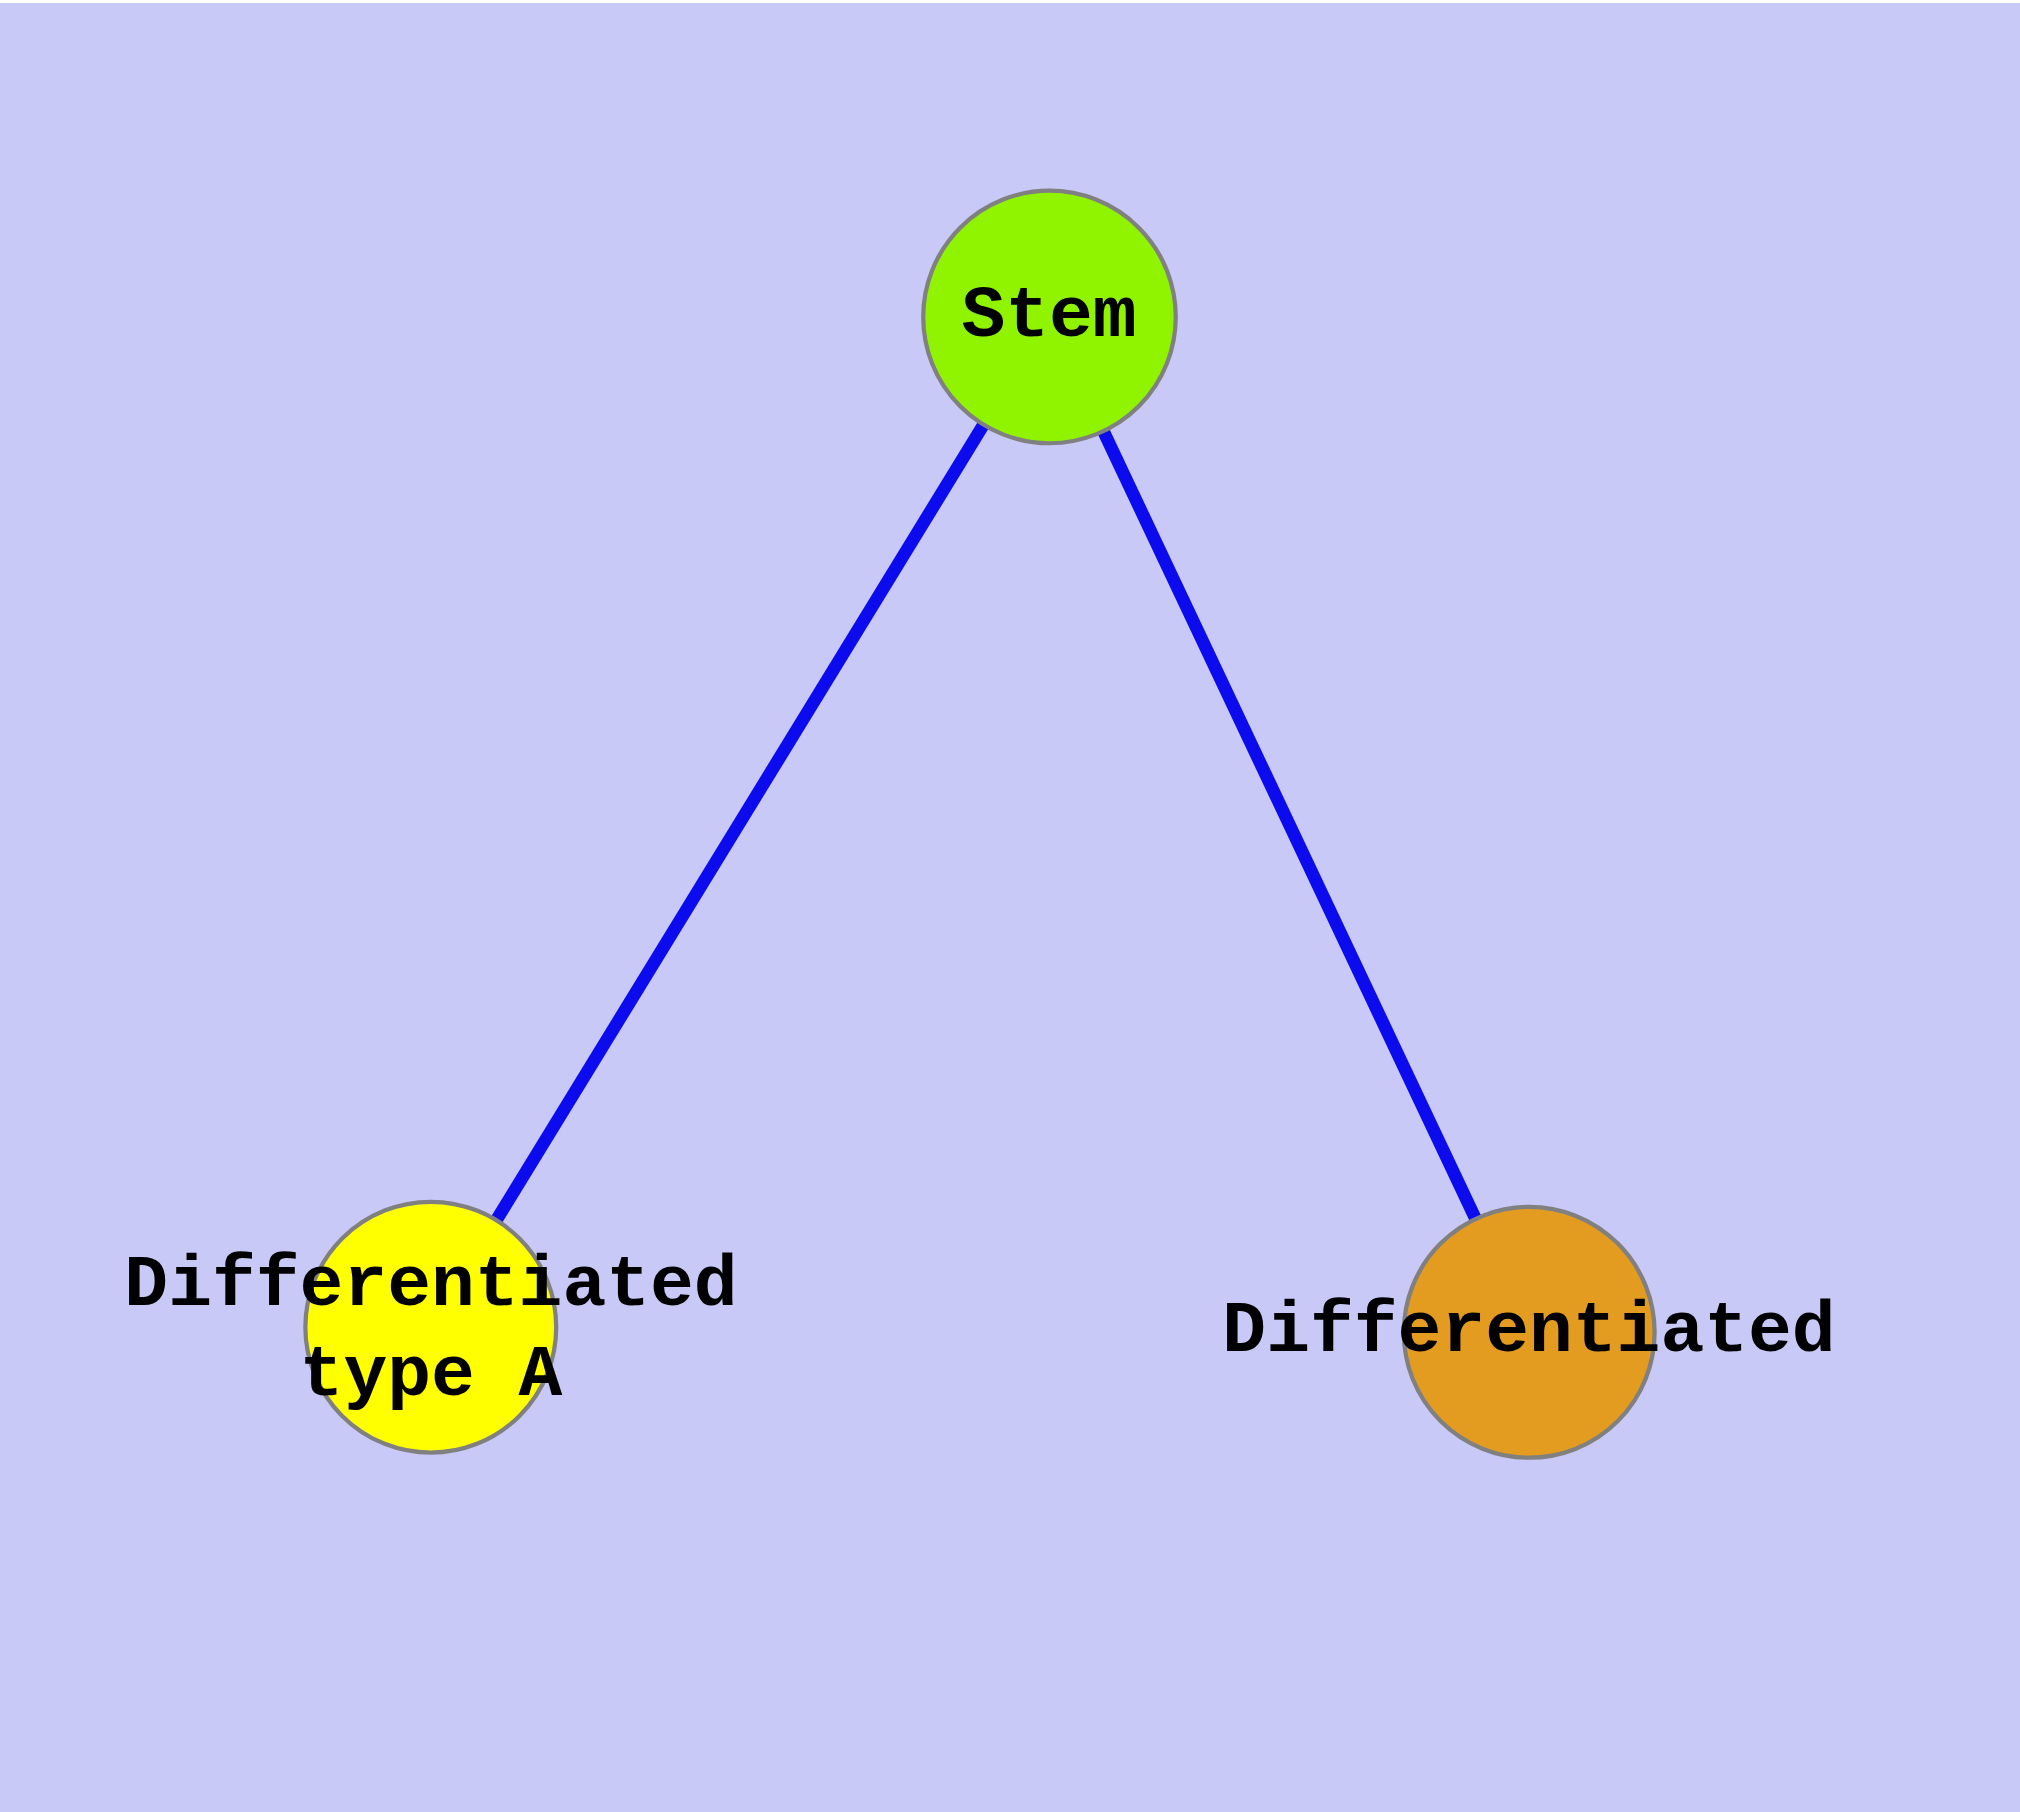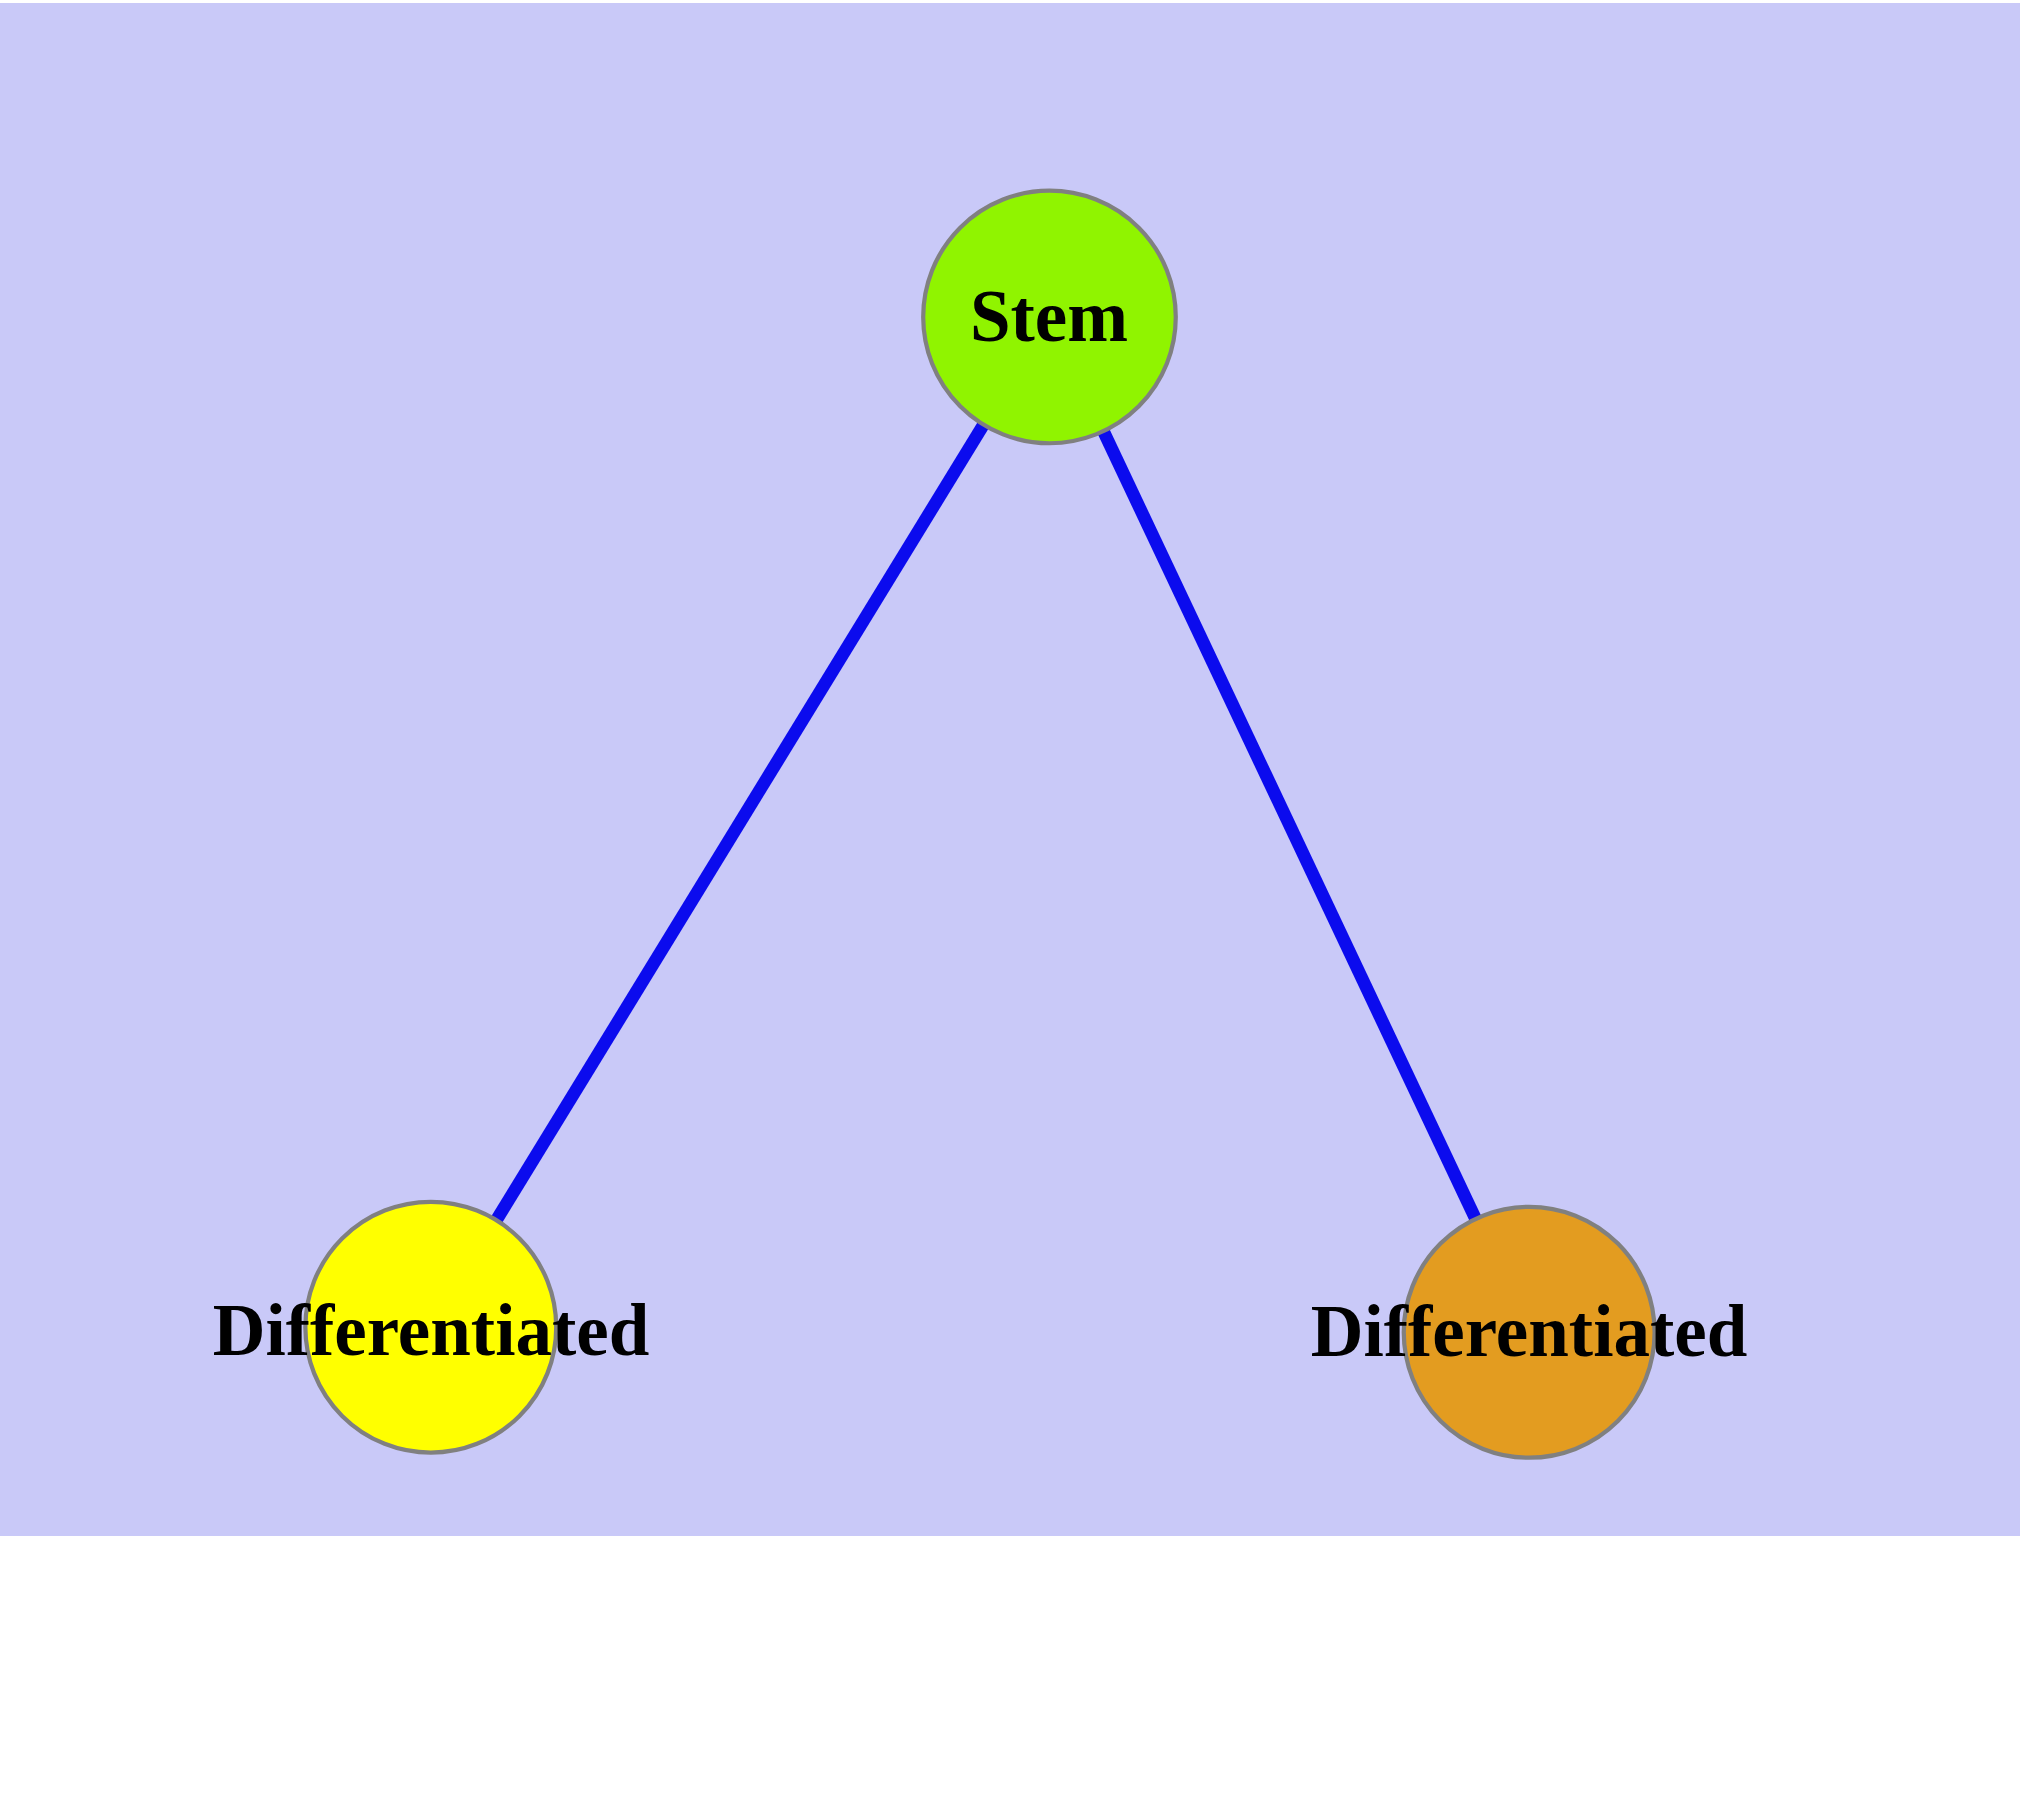--- a/index.html
+++ b/index.html
@@ -2,24 +2,24 @@
 <html style="font-size:13.6px"><head>
 <meta charset="utf-8">
 <style>
   html, body {
     margin: 0;
     padding: 0;
   }
   #canvas {
     position: relative;
     width: 2021px;
-    height: 1536px;
+    height: 1812px;
     background: #c9c9f8;
     overflow: hidden;
-    font-family: Liberation Serif, serif;
+    font-family: Liberation Mono, monospace;
   }
   #top-edge {
     position: absolute;
     top: 0; left: 0;
     width: 100%;
     height: 2.5px;
     background: #ffffff;
   }
   #graph-svg {
     position: absolute;
@@ -53,20 +53,21 @@
 
     <circle cx="1238" cy="374" r="149" stroke-width="5" fill="#90f400" stroke="#808080"></circle>
     <circle cx="508" cy="1566" r="148" stroke-width="5" fill="#ffff00" stroke="#808080"></circle>
     <circle cx="1804" cy="1572" r="148" stroke-width="5" fill="#e39c20" stroke="#808080"></circle>
   </svg>
 
   <div id="label-stem" class="node-label">Stem</div>
 
   <div id="label-diff-a" class="node-label">
     <div>Differentiated</div>
+    <div>type A</div>
   </div>
 
   <div id="label-diff-b" class="node-label">
     <div>Differentiated</div>
   </div>
 
 </div>
 
 
 </body></html>

